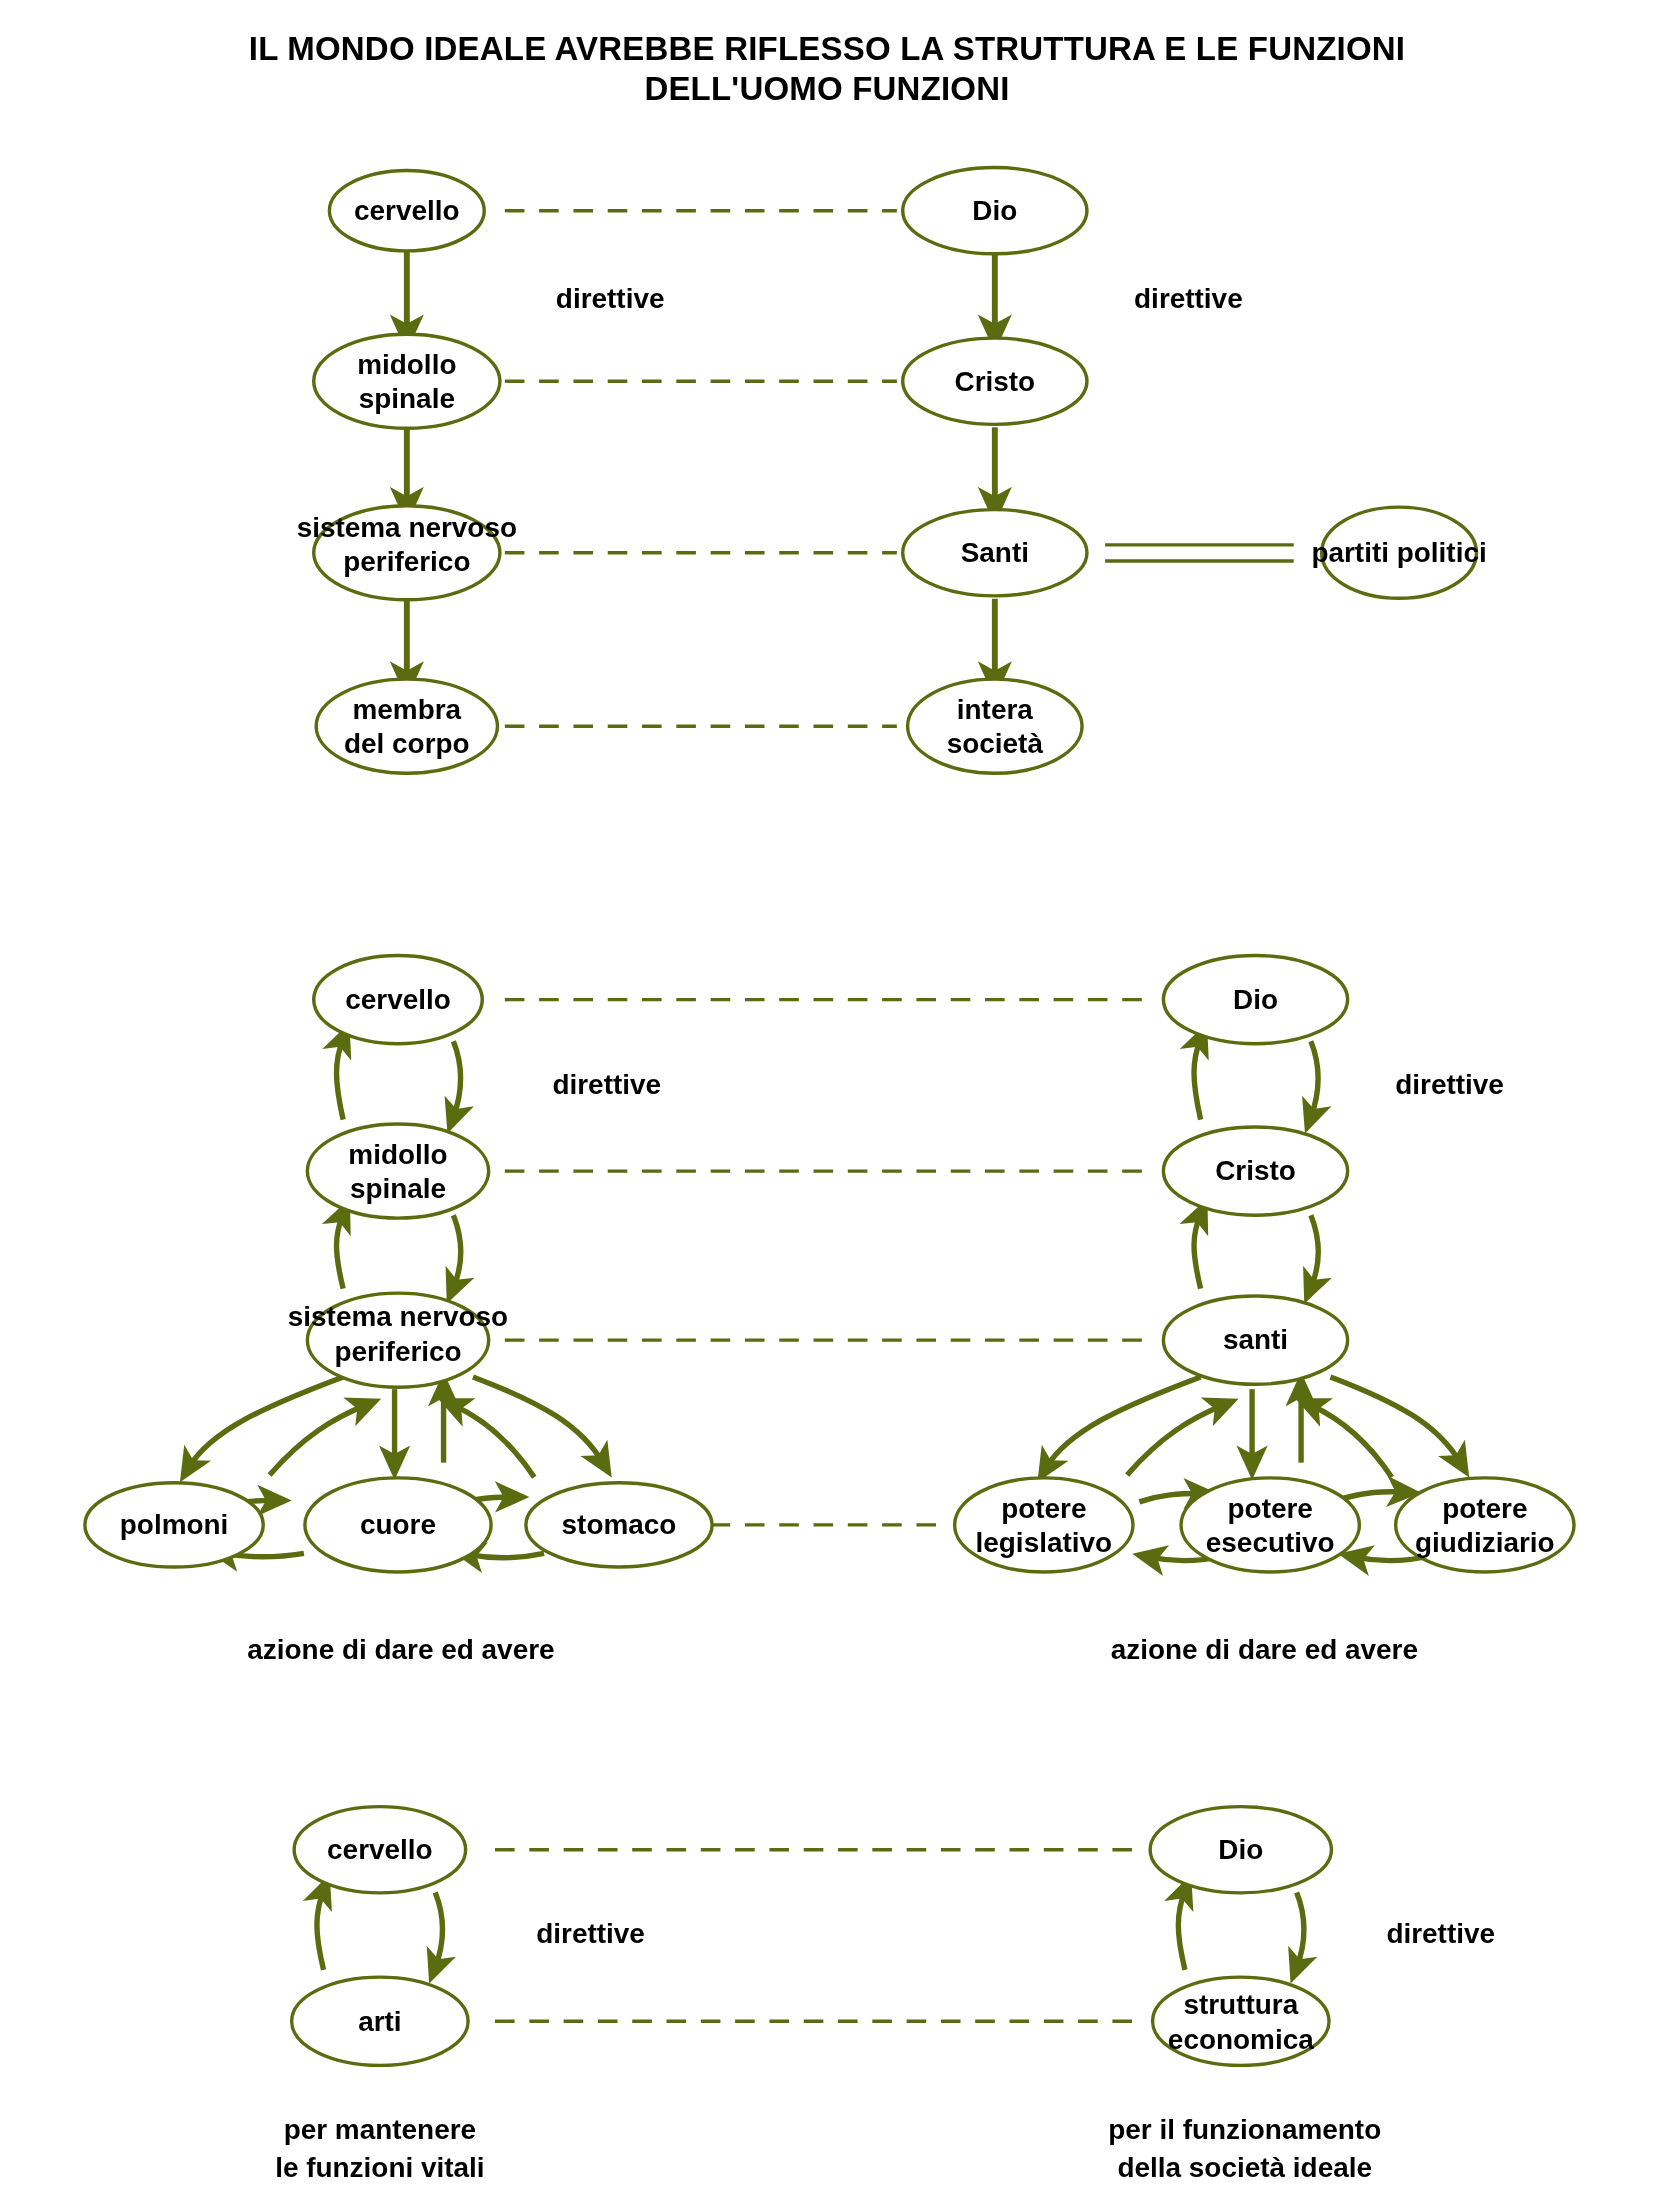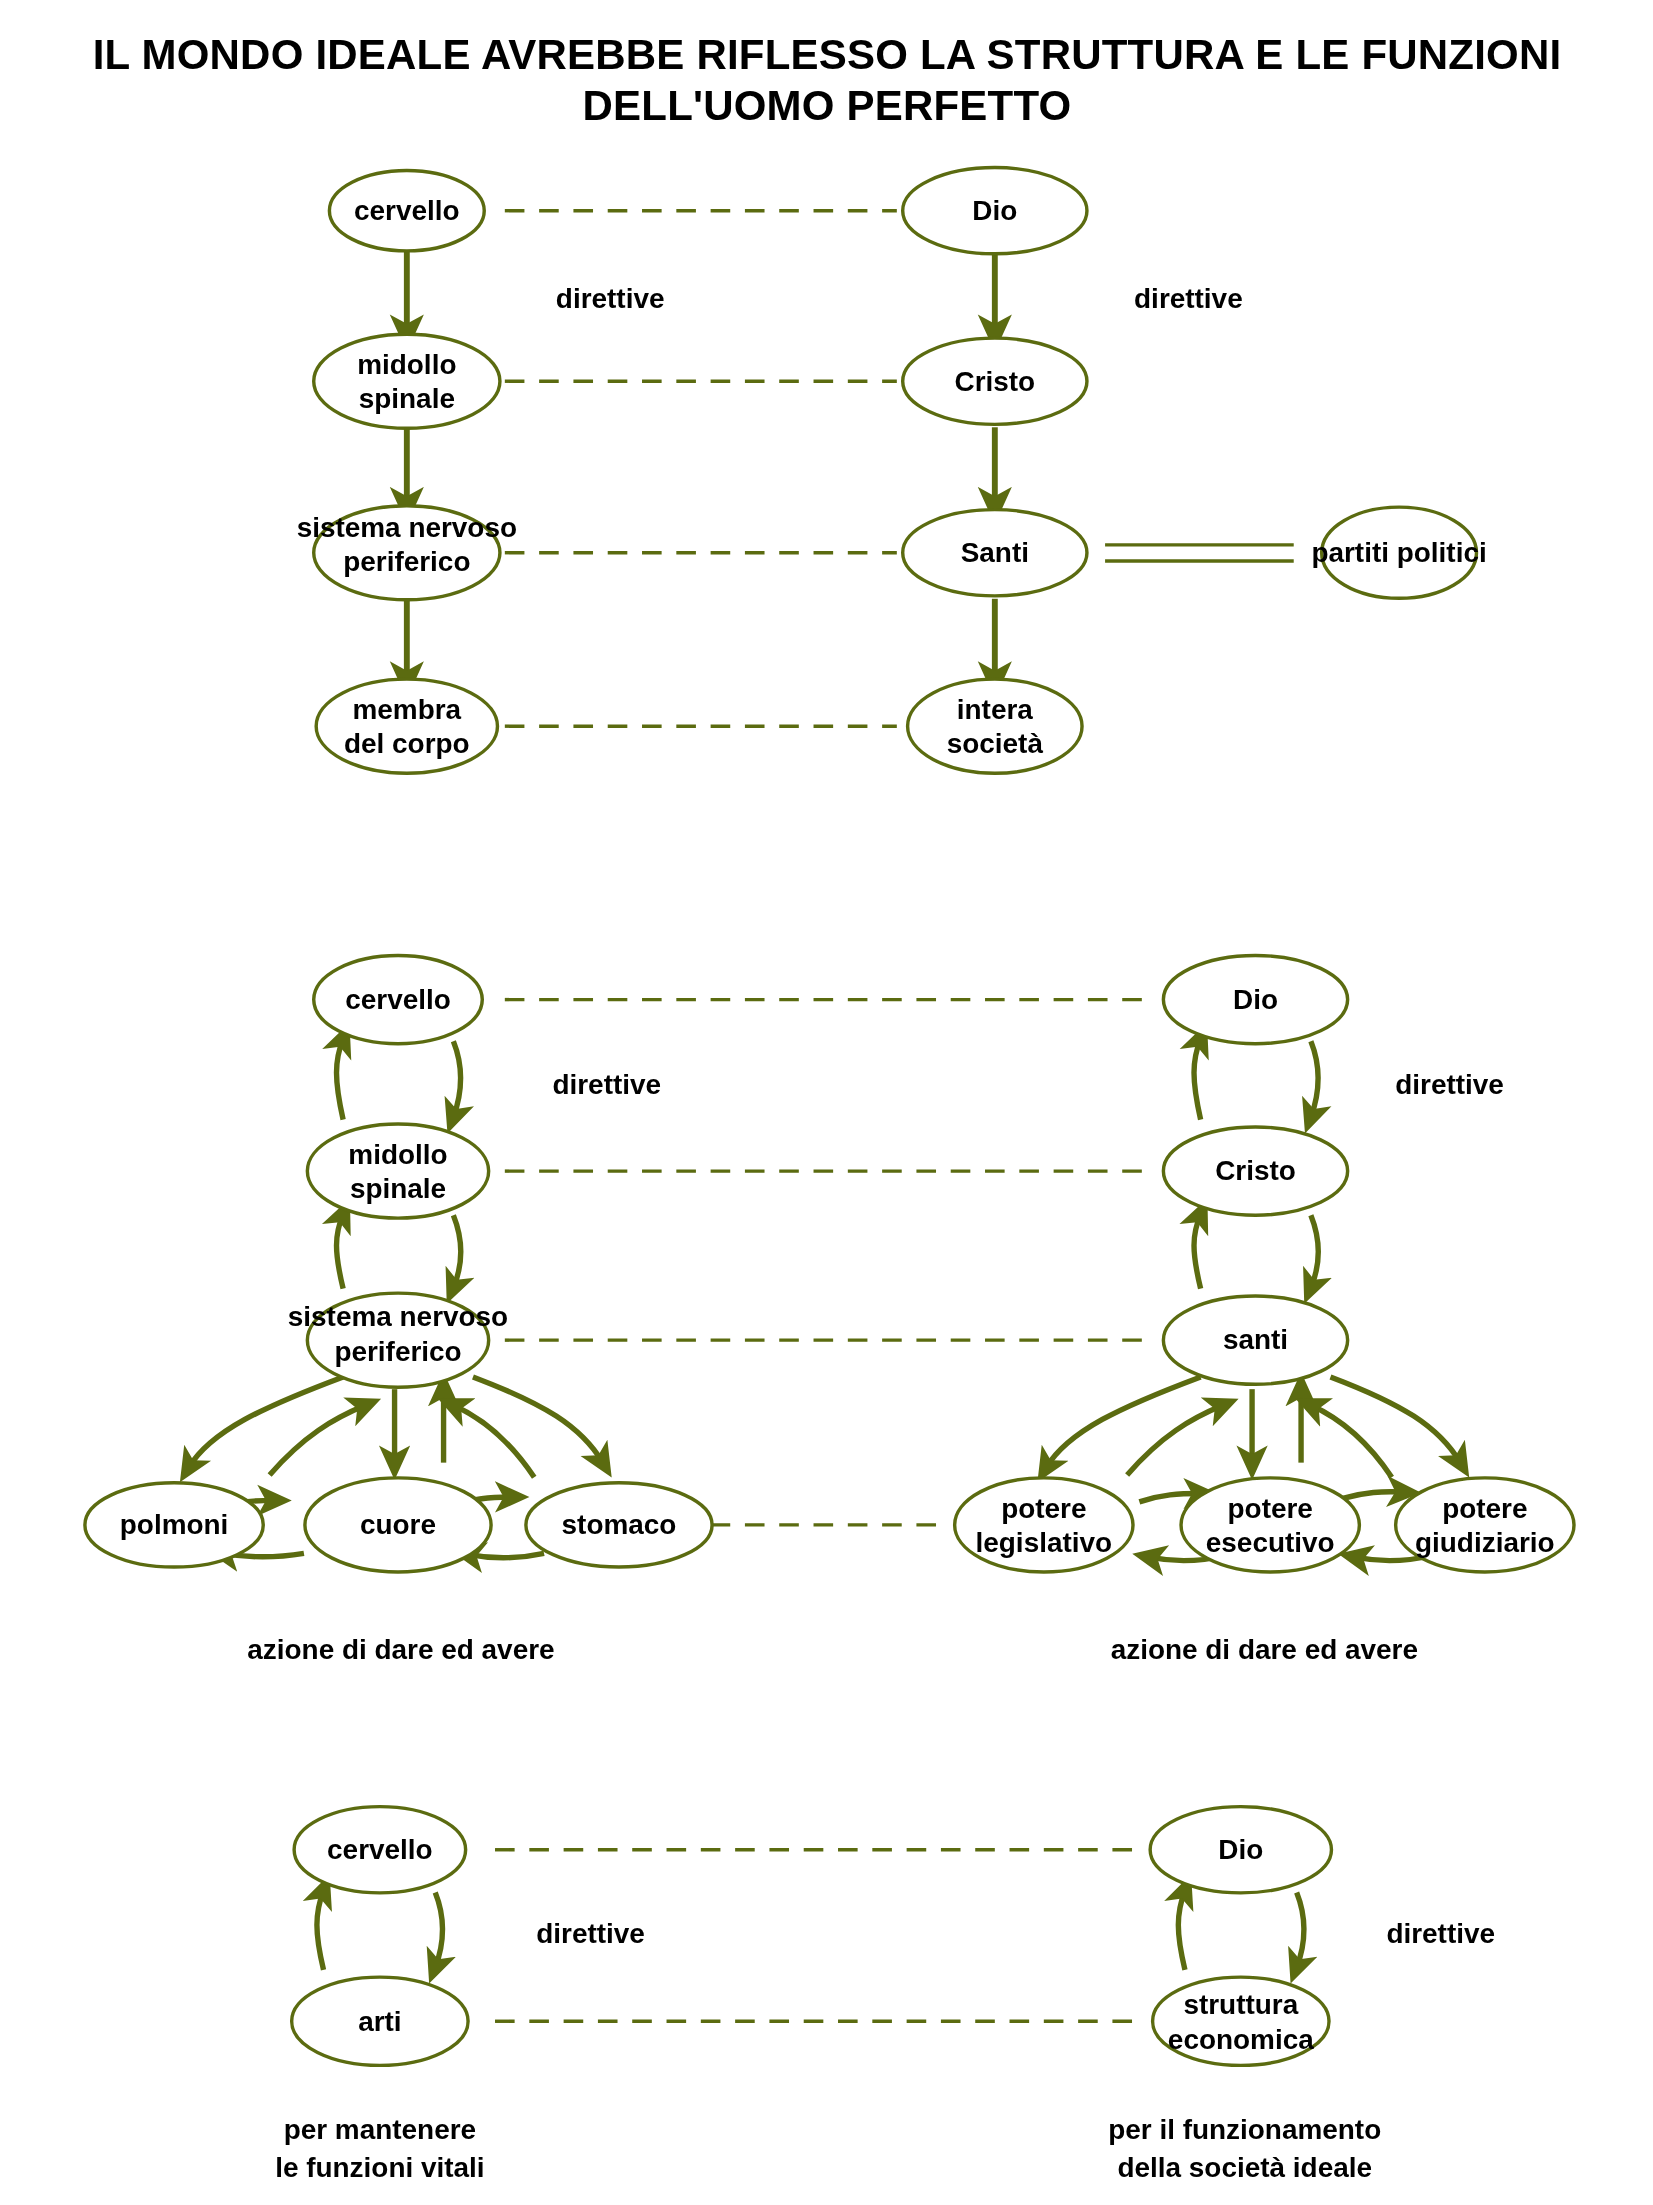--- a/index.html
+++ b/index.html
@@ -20,21 +20,21 @@
     left: 0; top: 0;
     width: 1654px;
     height: 2205px;
   }
   #title {
     position: absolute;
     left: 0;
     top: 29px;
     width: 1654px;
     text-align: center;
-    font-size: 42px;
+    font-size: 33px;
     font-weight: bold;
     letter-spacing: 0.2px;
     line-height: 1.22;
     color: #000;
   }
   #title .line2 { display: block; }
 
   svg#diagram {
     position: absolute;
     left: 0;
@@ -82,21 +82,21 @@
     text-anchor: middle;
   }
 </style>
 </head>
 <body>
 
 <div id="stage">
 
   <div id="title">
     <span>IL MONDO IDEALE AVREBBE RIFLESSO LA STRUTTURA E LE FUNZIONI</span>
-    <span class="line2">DELL'UOMO PERFETTO</span>
+    <span class="line2">DELL'UOMO FUNZIONI</span>
   </div>
 
   <svg id="diagram" viewBox="0 0 3375 4500" xmlns="http://www.w3.org/2000/svg">
     <defs>
       <marker id="arrowhead" markerWidth="7" markerHeight="7" refX="3.2" refY="3.5" orient="auto" markerUnits="strokeWidth">
         <path d="M0,0.6 L6.4,3.5 L0,6.4 L1.6,3.5 Z" fill="#5b6b10"></path>
       </marker>
     </defs>
 
     <line class="dashed-link" x1="1030" y1="430" x2="1830" y2="430"></line>

